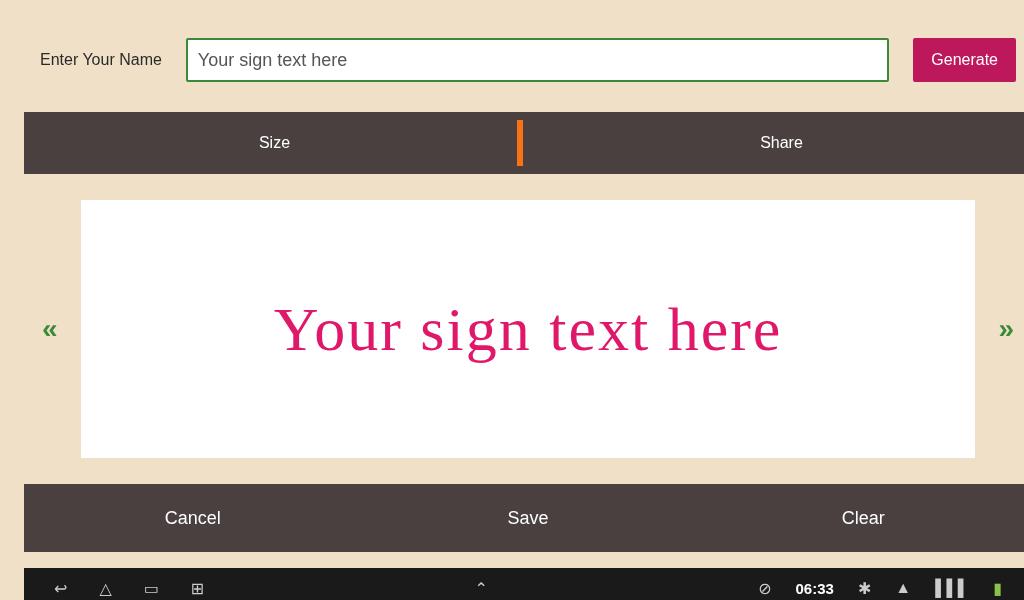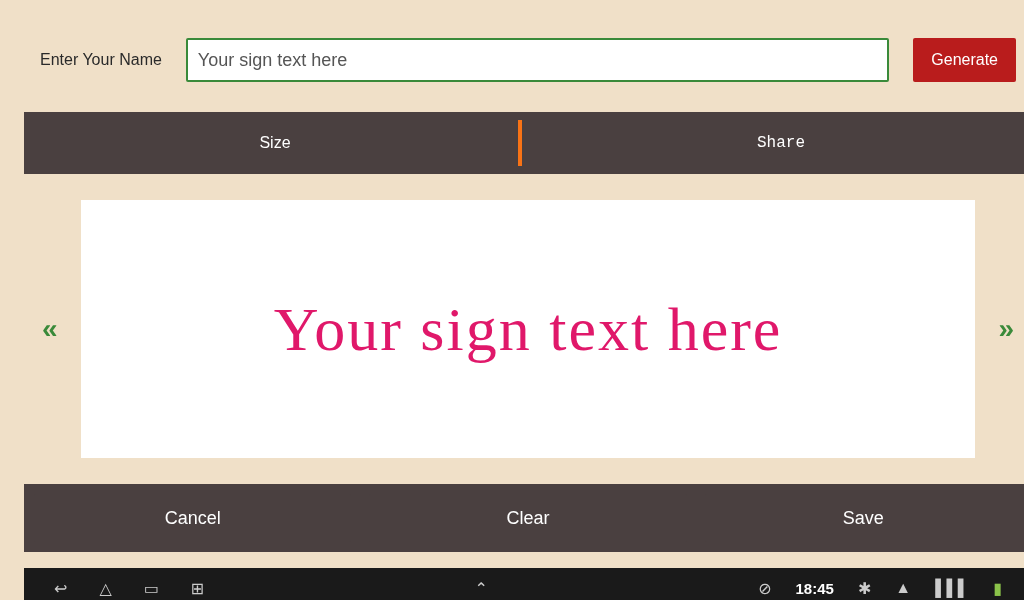--- a/index.html
+++ b/index.html
@@ -38,48 +38,47 @@
       font-size: 18px;
       padding: 4px 10px;
       color: #555;
       outline: none;
       background: white;
     }
 
     .top-bar .generate-btn {
       height: 44px;
       padding: 0 18px;
-      background-color: #b91c1c;
+      background-color: #be185d;
       color: white;
       border: none;
       font-size: 16px;
       cursor: pointer;
       border-radius: 2px;
     }
 
     
     .nav-bar {
       display: flex;
       background-color: #4a4040;
     }
 
     .nav-bar button {
       flex: 1;
       height: 46px;
       background-color: #4a4040;
       color: white;
       border: none;
-      border-right: 4px solid #f97316;
+      border-right: 6px solid #f97316;
       font-size: 16px;
       cursor: pointer;
     }
 
     .nav-bar button:last-child {
       border-right: none;
-      font-family: Liberation Mono, monospace;
     }
 
     
     .main-area {
       flex: 1;
       display: flex;
       align-items: center;
       justify-content: center;
       padding: 10px 0;
       position: relative;
@@ -187,35 +186,35 @@
 <div class="main-area">
   <button class="prev-btn">«</button>
   <div class="preview-canvas">
     <div class="sign-text">Your sign text here</div>
   </div>
   <button class="next-btn">»</button>
 </div>
 
 <div class="bottom-bar">
   <button>Cancel</button>
+  <button>Save</button>
   <button>Clear</button>
-  <button>Save</button>
 </div>
 
 <div class="system-bar">
   <div class="sys-left">
     <span class="sys-icon">↩</span>
     <span class="sys-icon">△</span>
     <span class="sys-icon">▭</span>
     <span class="sys-icon">⊞</span>
   </div>
   <div class="sys-center">
     <span class="sys-icon">⌃</span>
   </div>
   <div class="sys-right">
     <span class="sys-icon">⊘</span>
-    <span style="font-weight:bold;font-size:15px;">18:45</span>
+    <span style="font-weight:bold;font-size:15px;">06:33</span>
     <span class="sys-icon">✱</span>
     <span class="sys-icon">▲</span>
     <span class="sys-icon">▌▌▌</span>
     <span class="sys-icon" style="color:#8bc34a;">▮</span>
   </div>
 </div>
 
 </body></html>

